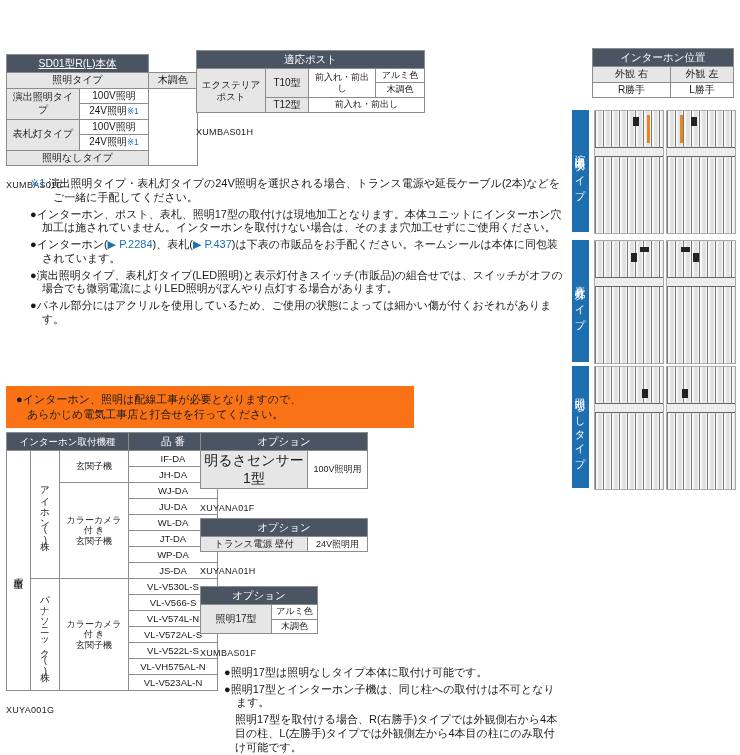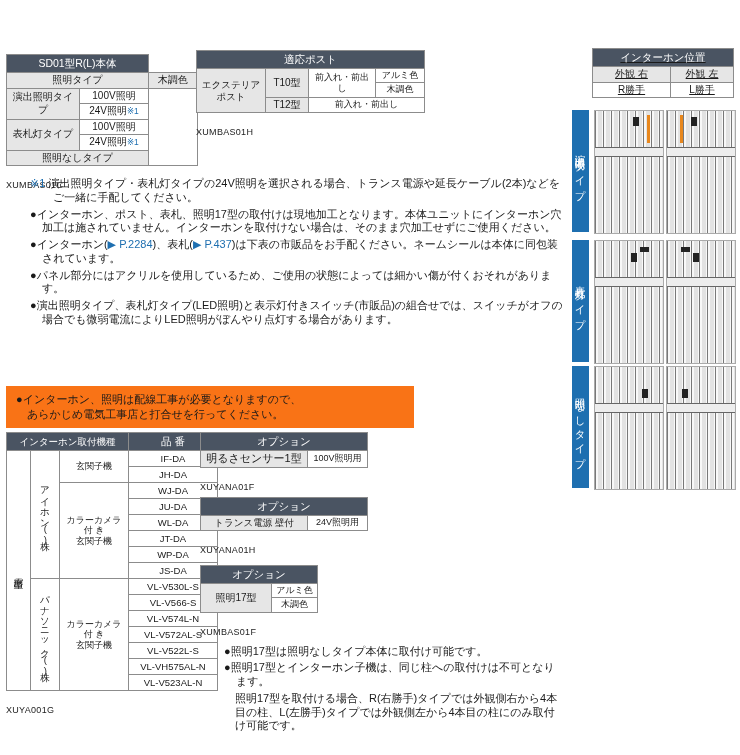--- a/index.html
+++ b/index.html
@@ -34,21 +34,21 @@
   .model{height:13px;font-size:9.5px;}
   .catcell div{font-size:9px;line-height:1.15;}
 </style>
 </head>
 <body>
 
 <div class="abs" style="left:6px;top:54px;">
   <table>
     <tbody>
         <tr>
-      <td colspan="2" class="thead" style="width:128px;">SD01型R(L)本体</td>
+      <td colspan="2" class="thead" style="width:128px;text-decoration:underline;">SD01型R(L)本体</td>
       <td class="nob" style="width:42px;"></td>
     </tr>
     <tr>
       <td colspan="2" class="gray">照明タイプ</td>
       <td class="gray">木調色</td>
     </tr>
     <tr>
       <td rowspan="2" class="gray" style="width:66px;">演出照明タイプ</td>
       <td style="width:62px;">100V照明</td>
       <td rowspan="5"></td>
@@ -89,21 +89,21 @@
     <tr>
       <td class="gray">T12型</td>
       <td colspan="2" style="font-size:9px;">前入れ・前出し</td>
     </tr>
   </tbody>
     </table>
   <div class="code">XUMBAS01H</div>
 </div>
 
 <div class="abs" style="left:592px;top:48px;">
-  <table style="width:142px;text-decoration:underline;">
+  <table style="width:142px;">
     <tbody>
         <tr>
           <td colspan="2" class="thead">インターホン位置</td>
         </tr>
     <tr>
       <td class="gray" style="width:71px;">外観 右</td>
       <td class="gray">外観 左</td>
     </tr>
     <tr>
       <td>R勝手</td>
@@ -150,22 +150,22 @@
   <div class="post p2">
     <span class="pband"></span>
     <span class="mark m-dark" style="left:15px;top:22px;"></span>
   </div>
 </div>
 
 <div class="abs" style="left:6px;top:177px;width:558px;">
   <div class="note note-x"><span class="blue">※1</span> <span>演出照明タイプ・表札灯タイプの24V照明を選択される場合、トランス電源や延長ケーブル(2本)などをご一緒に手配してください。</span></div>
   <div class="note">●インターホン、ポスト、表札、照明17型の取付けは現地加工となります。本体ユニットにインターホン穴加工は施されていません。インターホンを取付けない場合は、そのまま穴加工せずにご使用ください。</div>
   <div class="note"><span>●インターホン(</span><span class="link">▶ P.2284</span><span>)、表札(</span><span class="link">▶ P.437</span><span>)は下表の市販品をお手配ください。ネームシールは本体に同包装されています。</span></div>
+  <div class="note">●演出照明タイプ、表札灯タイプ(LED照明)と表示灯付きスイッチ(市販品)の組合せでは、スイッチがオフの場合でも微弱電流によりLED照明がぼんやり点灯する場合があります。</div>
   <div class="note">●パネル部分にはアクリルを使用しているため、ご使用の状態によっては細かい傷が付くおそれがあります。</div>
-  <div class="note">●演出照明タイプ、表札灯タイプ(LED照明)と表示灯付きスイッチ(市販品)の組合せでは、スイッチがオフの場合でも微弱電流によりLED照明がぼんやり点灯する場合があります。</div>
 </div>
 
 <div class="abs warning" style="left:6px;top:386px;width:388px;">
   <div>●インターホン、照明は配線工事が必要となりますので、</div>
   <div style="padding-left:11px;">あらかじめ電気工事店と打合せを行ってください。</div>
 </div>
 
 <div class="abs" style="left:6px;top:432px;">
   <table>
     <tbody>
@@ -237,21 +237,21 @@
   <div class="code">XUYA001G</div>
 </div>
 
 <div class="abs" style="left:200px;top:432px;width:364px;">
   <table style="width:168px;">
     <tbody>
         <tr>
           <td colspan="2" class="thead">オプション</td>
         </tr>
     <tr>
-      <td class="gray" style="width:100px;font-size:11px;">明るさセンサー1型</td>
+      <td class="gray" style="width:100px;font-size:14px;">明るさセンサー1型</td>
       <td style="font-size:9px;">100V照明用</td>
     </tr>
   </tbody>
     </table>
   <div class="code">XUYANA01F</div>
 
   <table style="width:168px;margin-top:5px;">
     <tbody>
         <tr>
           <td colspan="2" class="thead">オプション</td>

